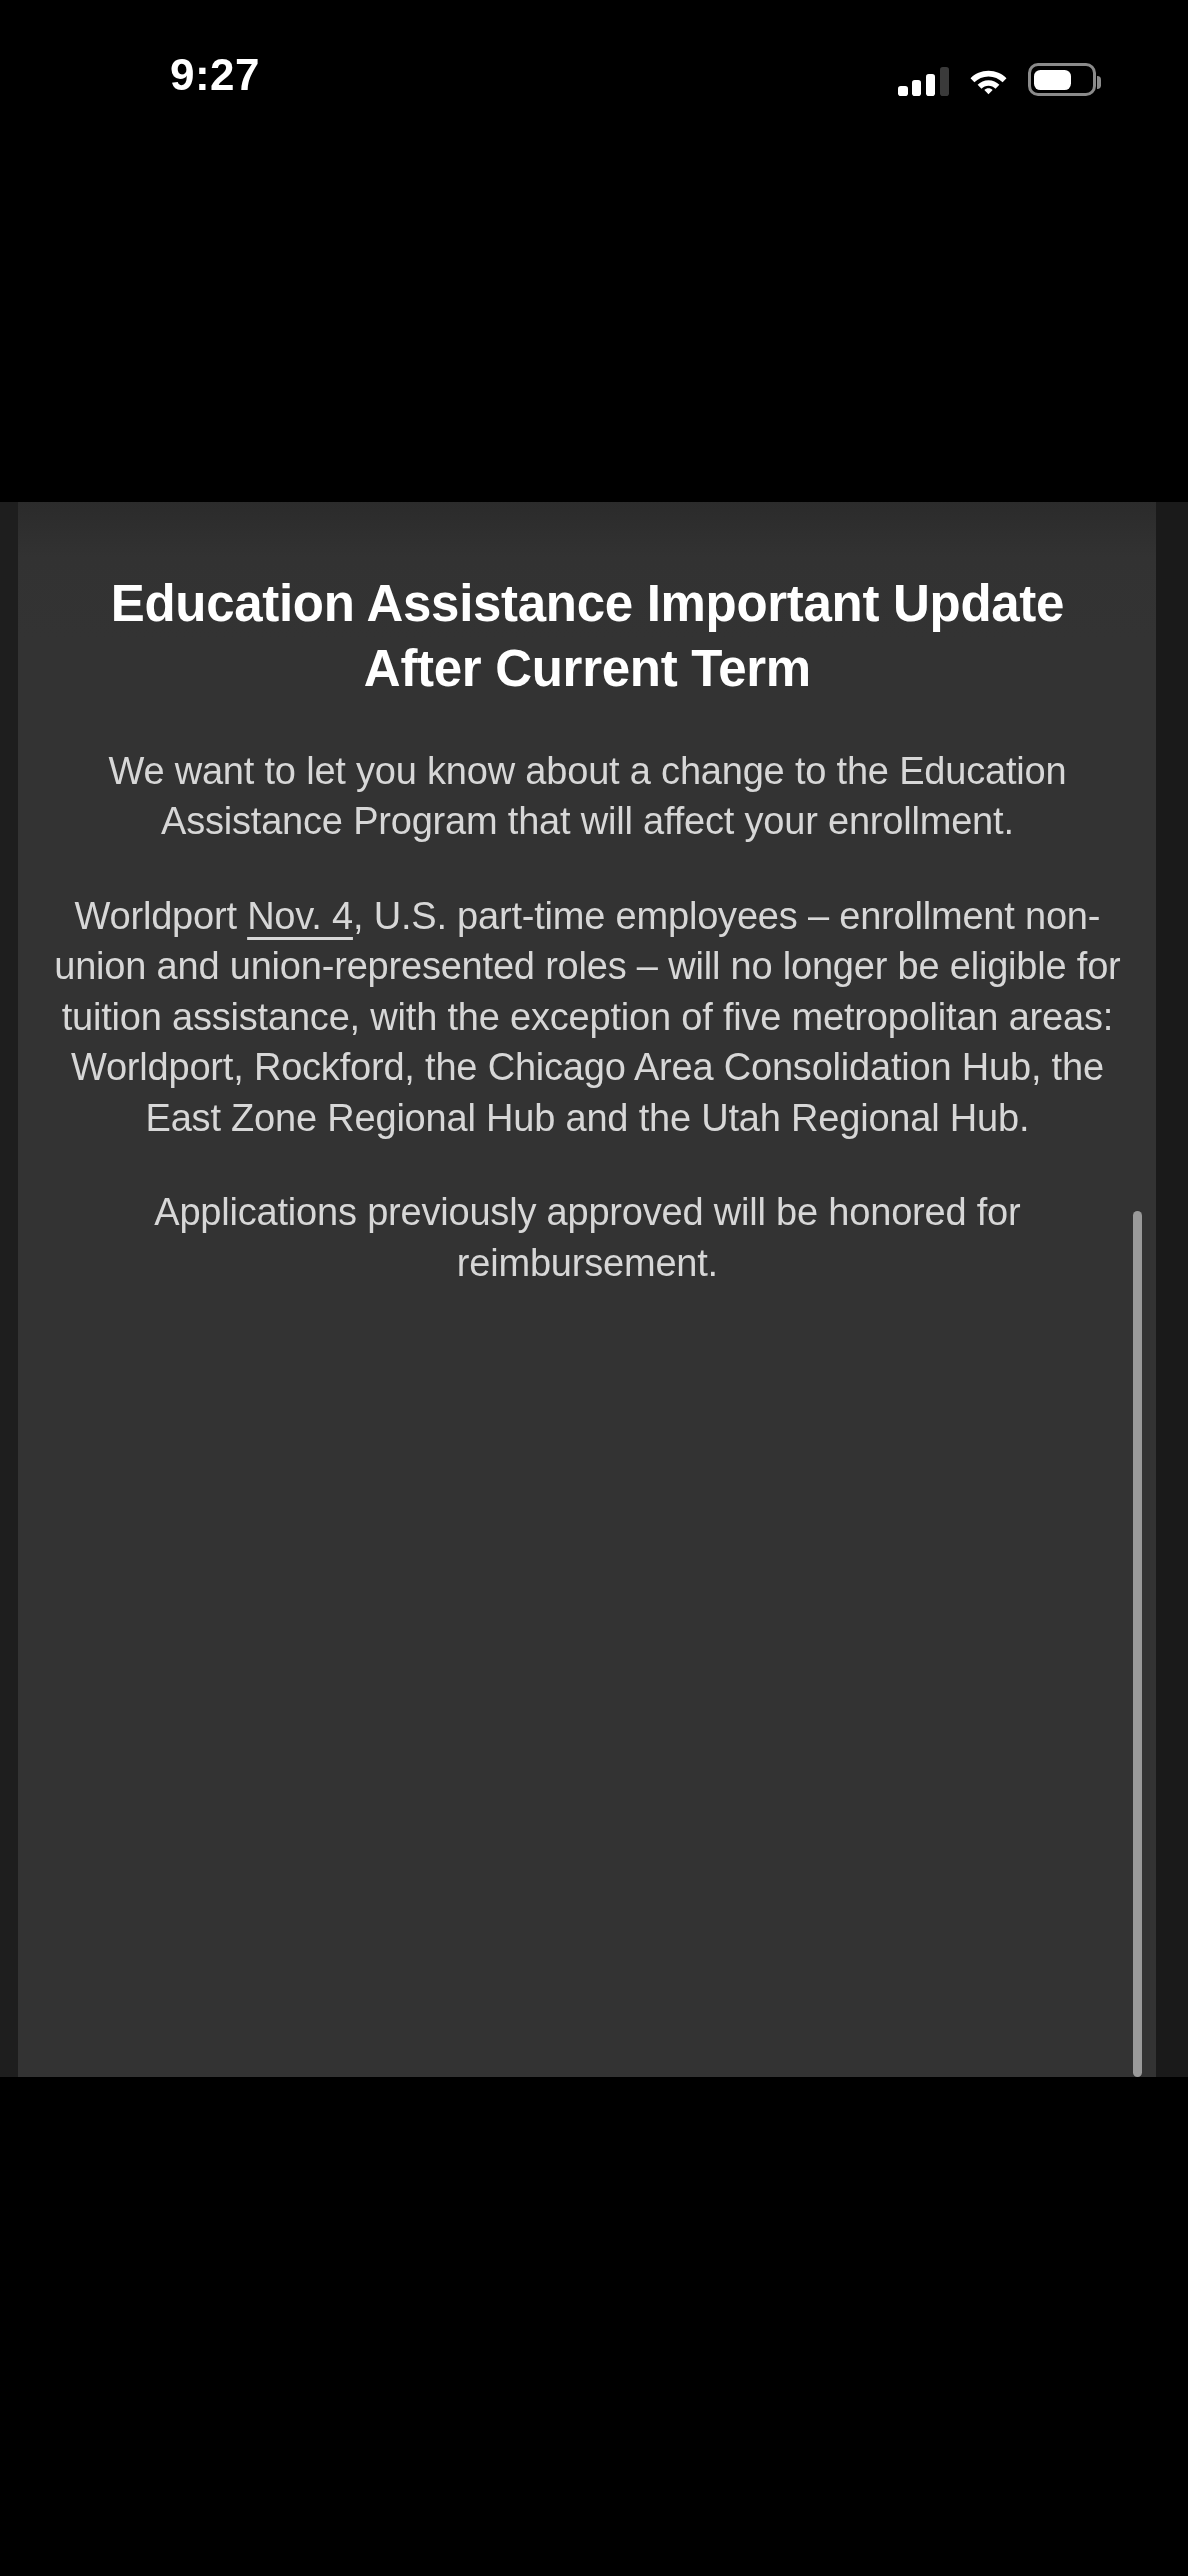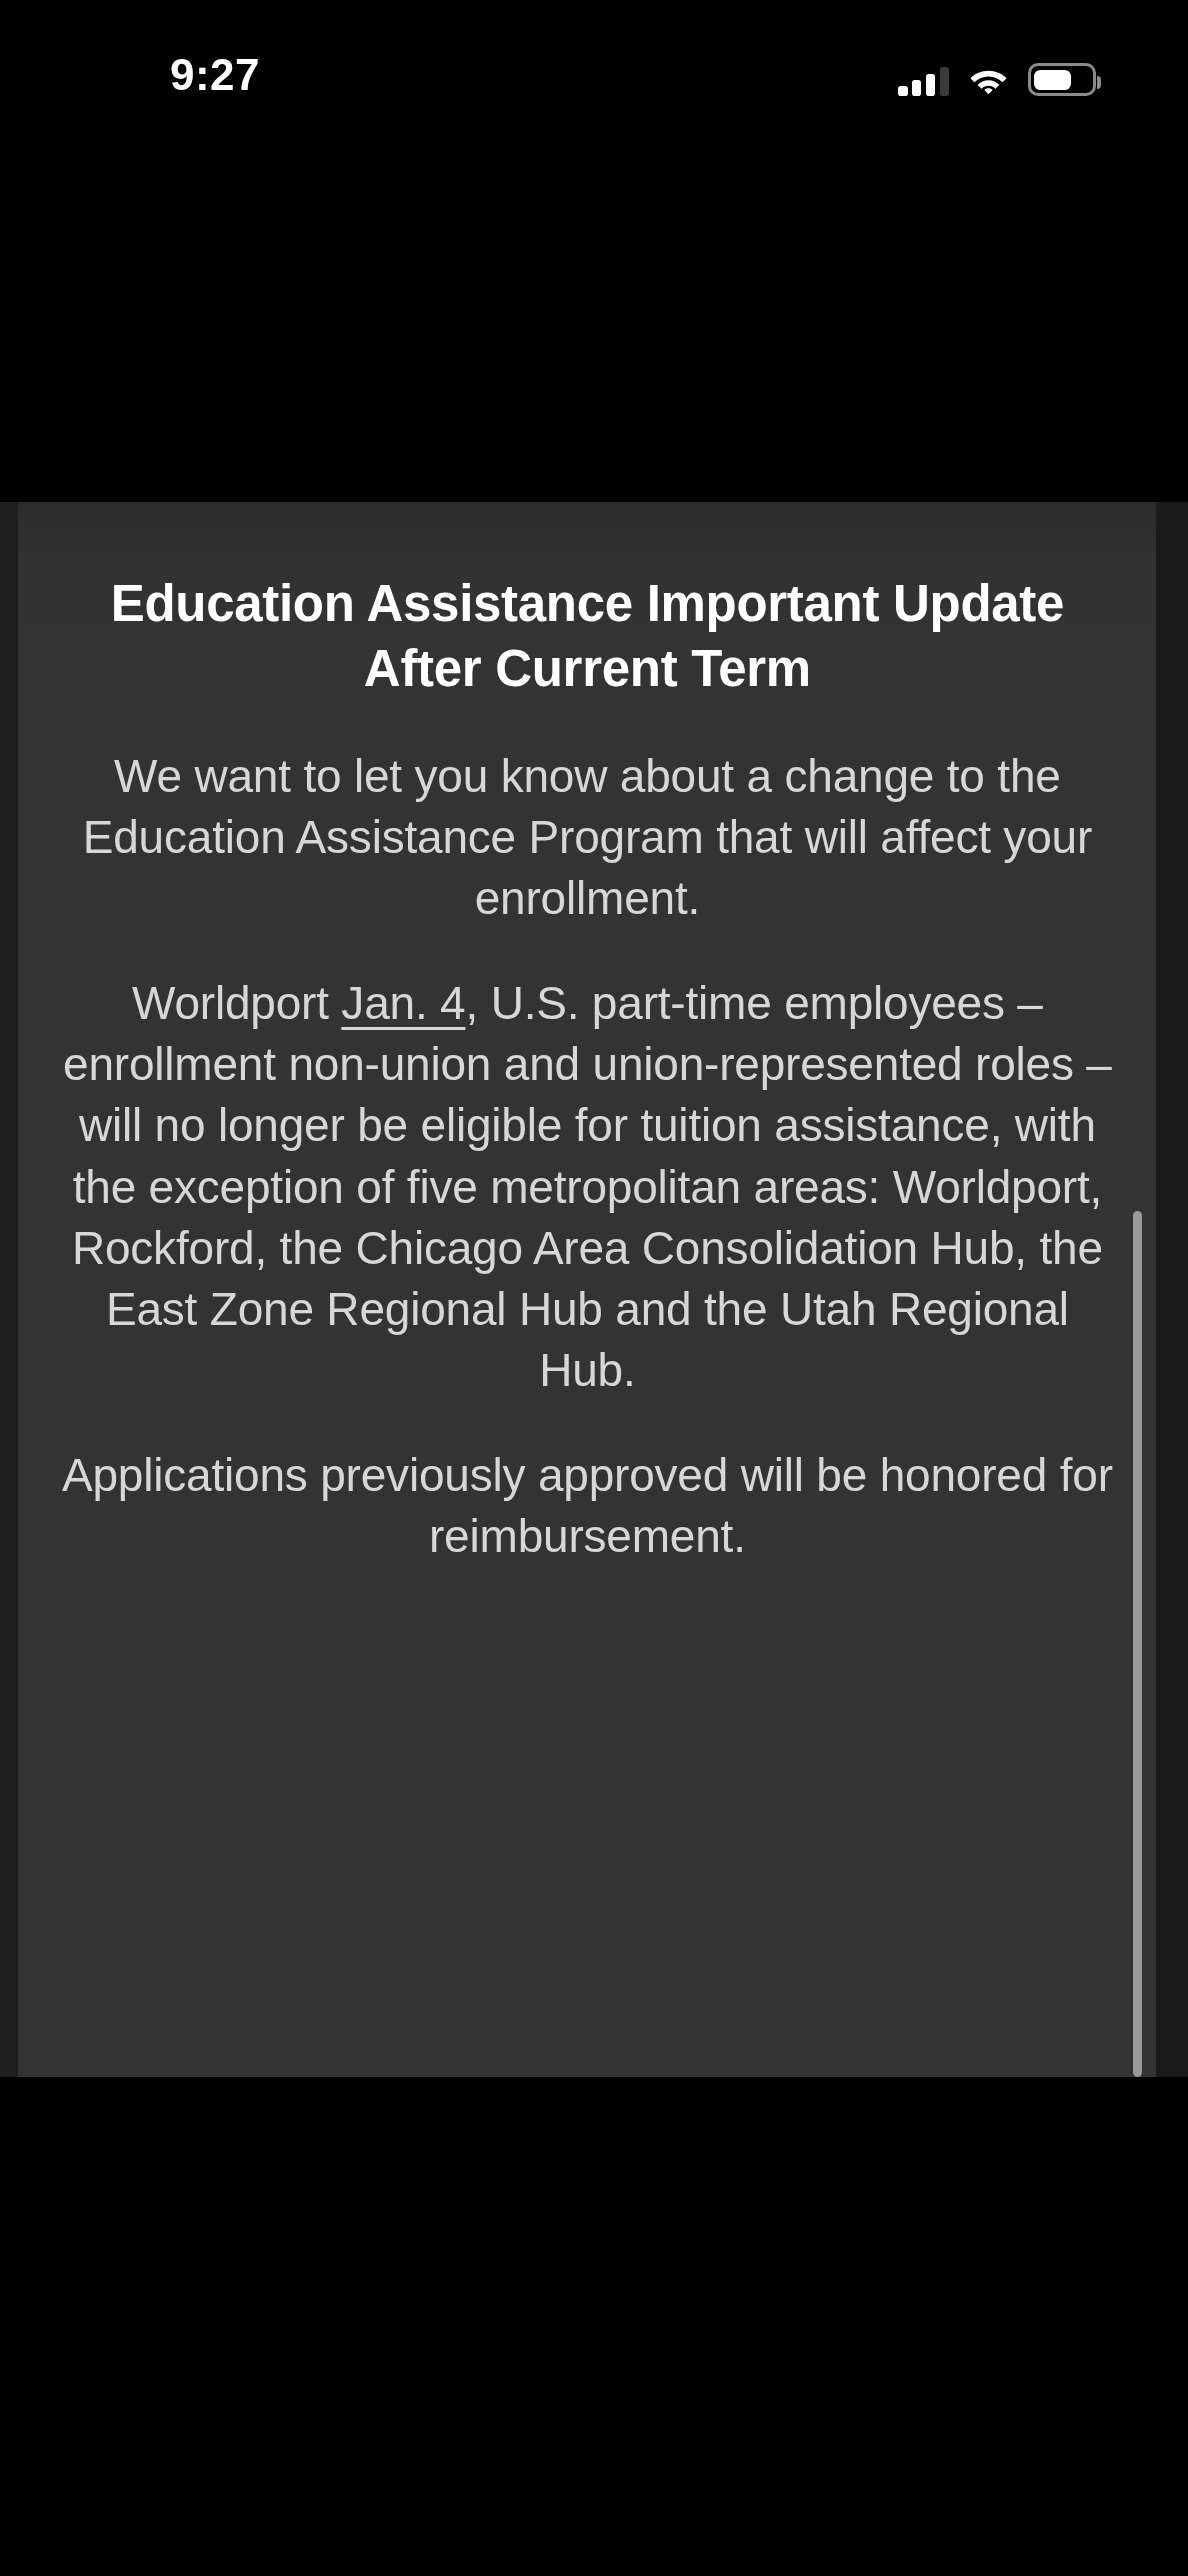--- a/index.html
+++ b/index.html
@@ -118,21 +118,21 @@
   .doc-title {
     font-size:51px;
     font-weight:bold;
     line-height:1.28;
     color:#ffffff;
     letter-spacing:-0.3px;
     margin-bottom:44px;
   }
 
   .doc-para {
-    font-size:46px;
+    font-size:38px;
     line-height:1.33;
     color:#d7d7d7;
     letter-spacing:-0.2px;
     margin-bottom:44px;
   }
   .doc-para:last-child { margin-bottom:0; }
 
   .u-underline {
     text-decoration:underline;
     text-decoration-thickness:2.8px;
@@ -191,21 +191,21 @@
 
   <div class="card-gutter-left"></div>
 
   <div class="card">
     <div class="card-inner">
 
       <h1 class="doc-title">Education Assistance Important Update After Current Term</h1>
 
       <p class="doc-para">We want to let you know about a change to the Education Assistance Program that will affect your enrollment.</p>
 
-      <p class="doc-para"><span>Worldport </span><span class="u-underline">Jan. 4</span><span>, U.S. part-time employees – enrollment non-union and union-represented roles – will no longer be eligible for tuition assistance, with the exception of five metropolitan areas: Worldport, Rockford, the Chicago Area Consolidation Hub, the East Zone Regional Hub and the Utah Regional Hub.</span></p>
+      <p class="doc-para"><span>Worldport </span><span class="u-underline">Nov. 4</span><span>, U.S. part-time employees – enrollment non-union and union-represented roles – will no longer be eligible for tuition assistance, with the exception of five metropolitan areas: Worldport, Rockford, the Chicago Area Consolidation Hub, the East Zone Regional Hub and the Utah Regional Hub.</span></p>
 
       <p class="doc-para">Applications previously approved will be honored for reimbursement.</p>
 
     </div>
 
     <div class="scrollbar-track">
       <div class="scroll-thumb"></div>
     </div>
   </div>
 

